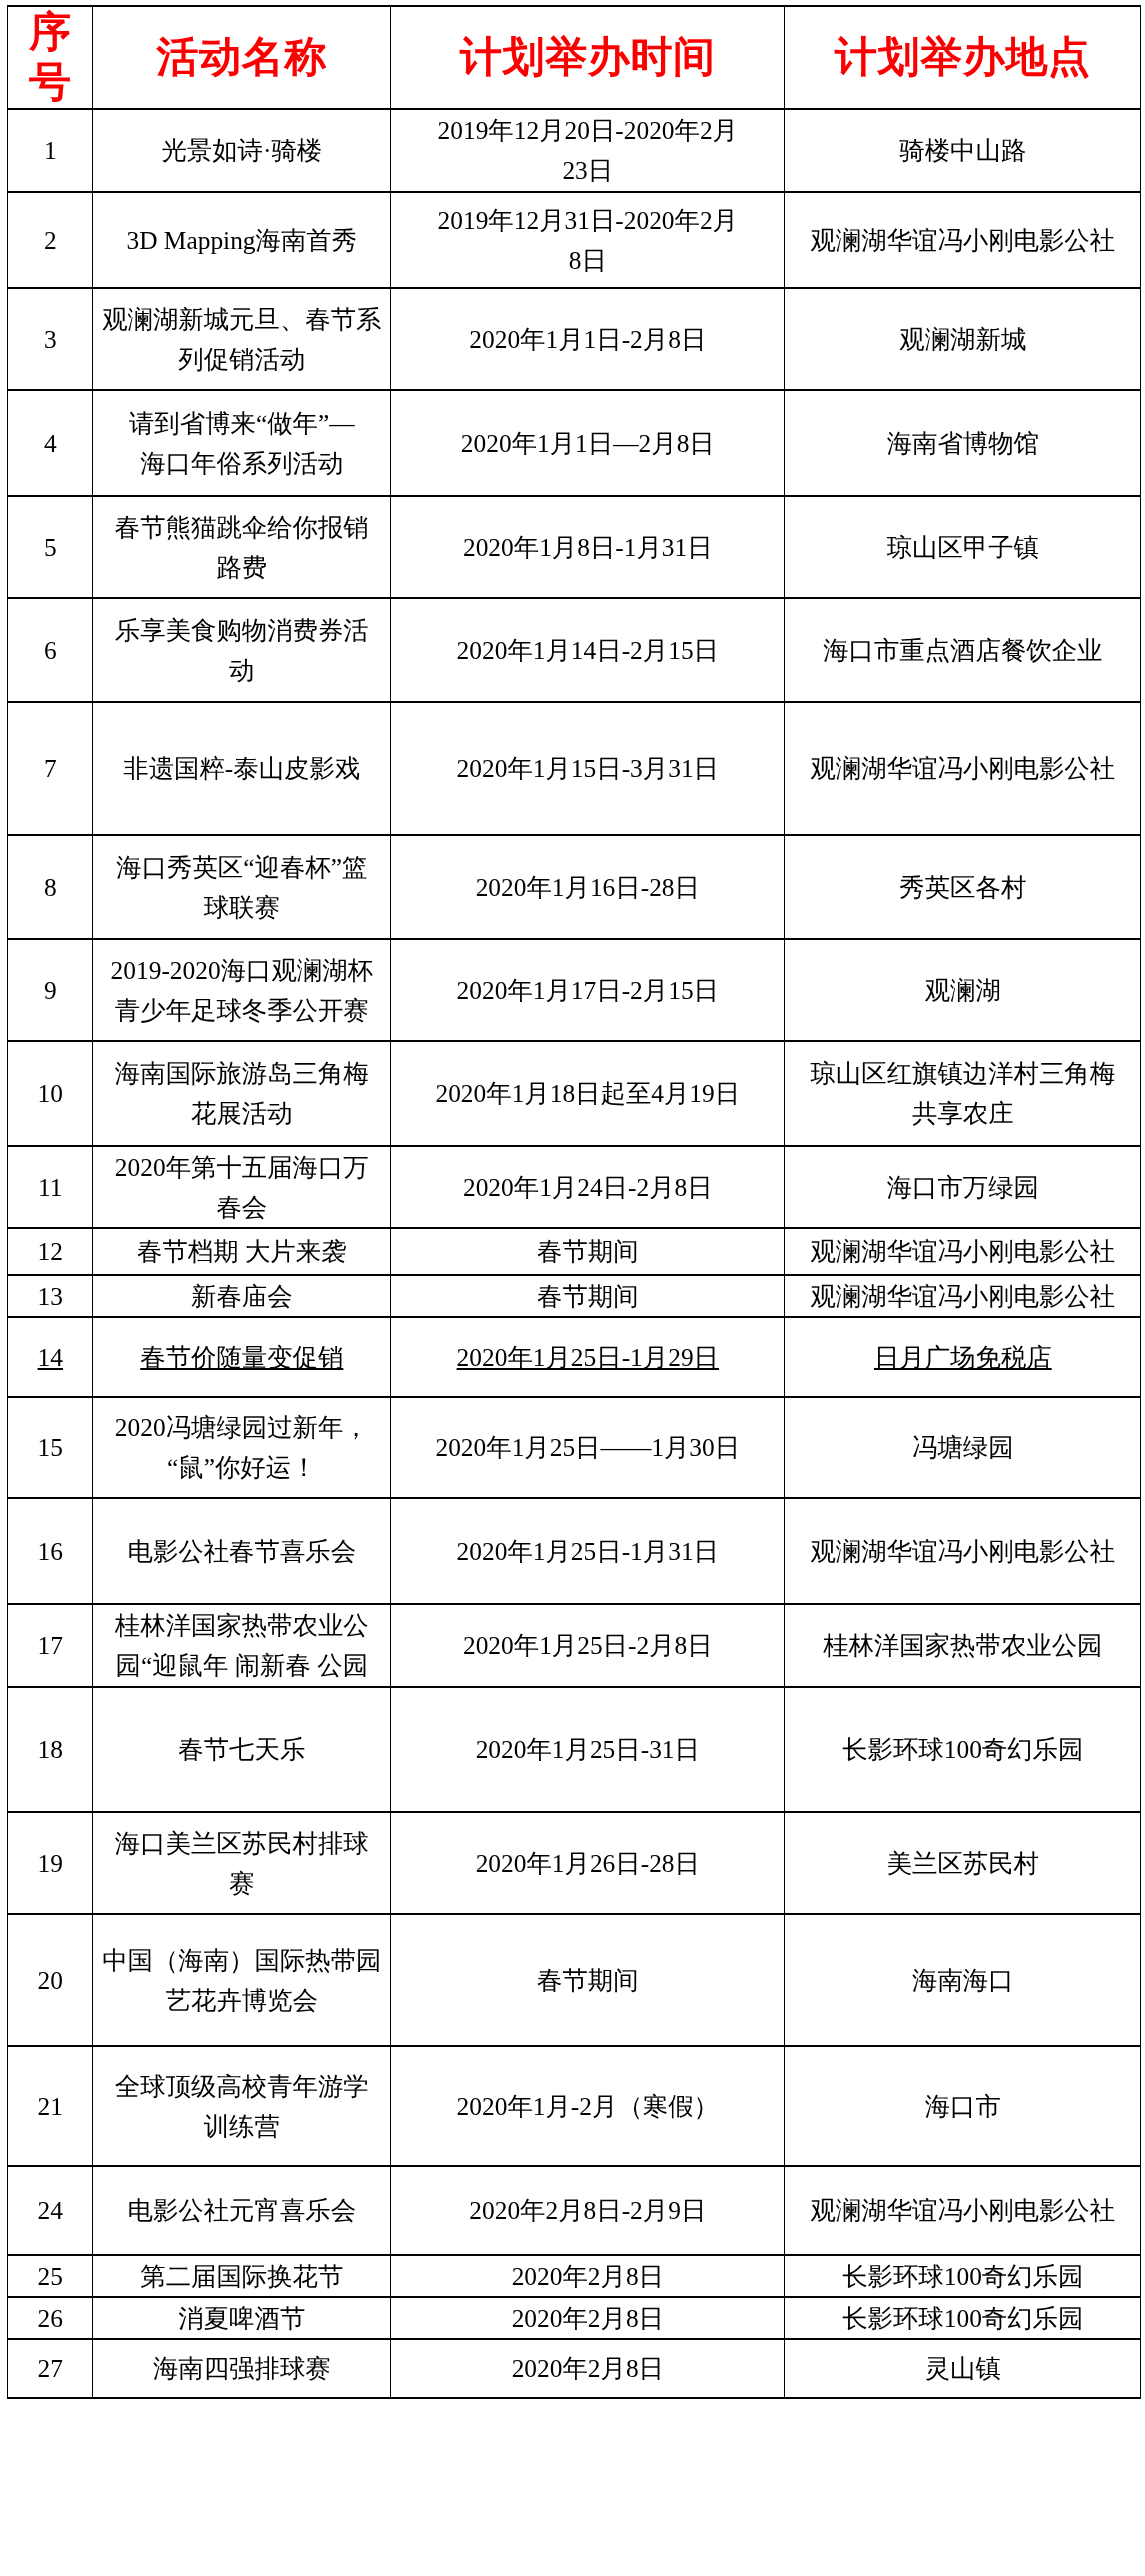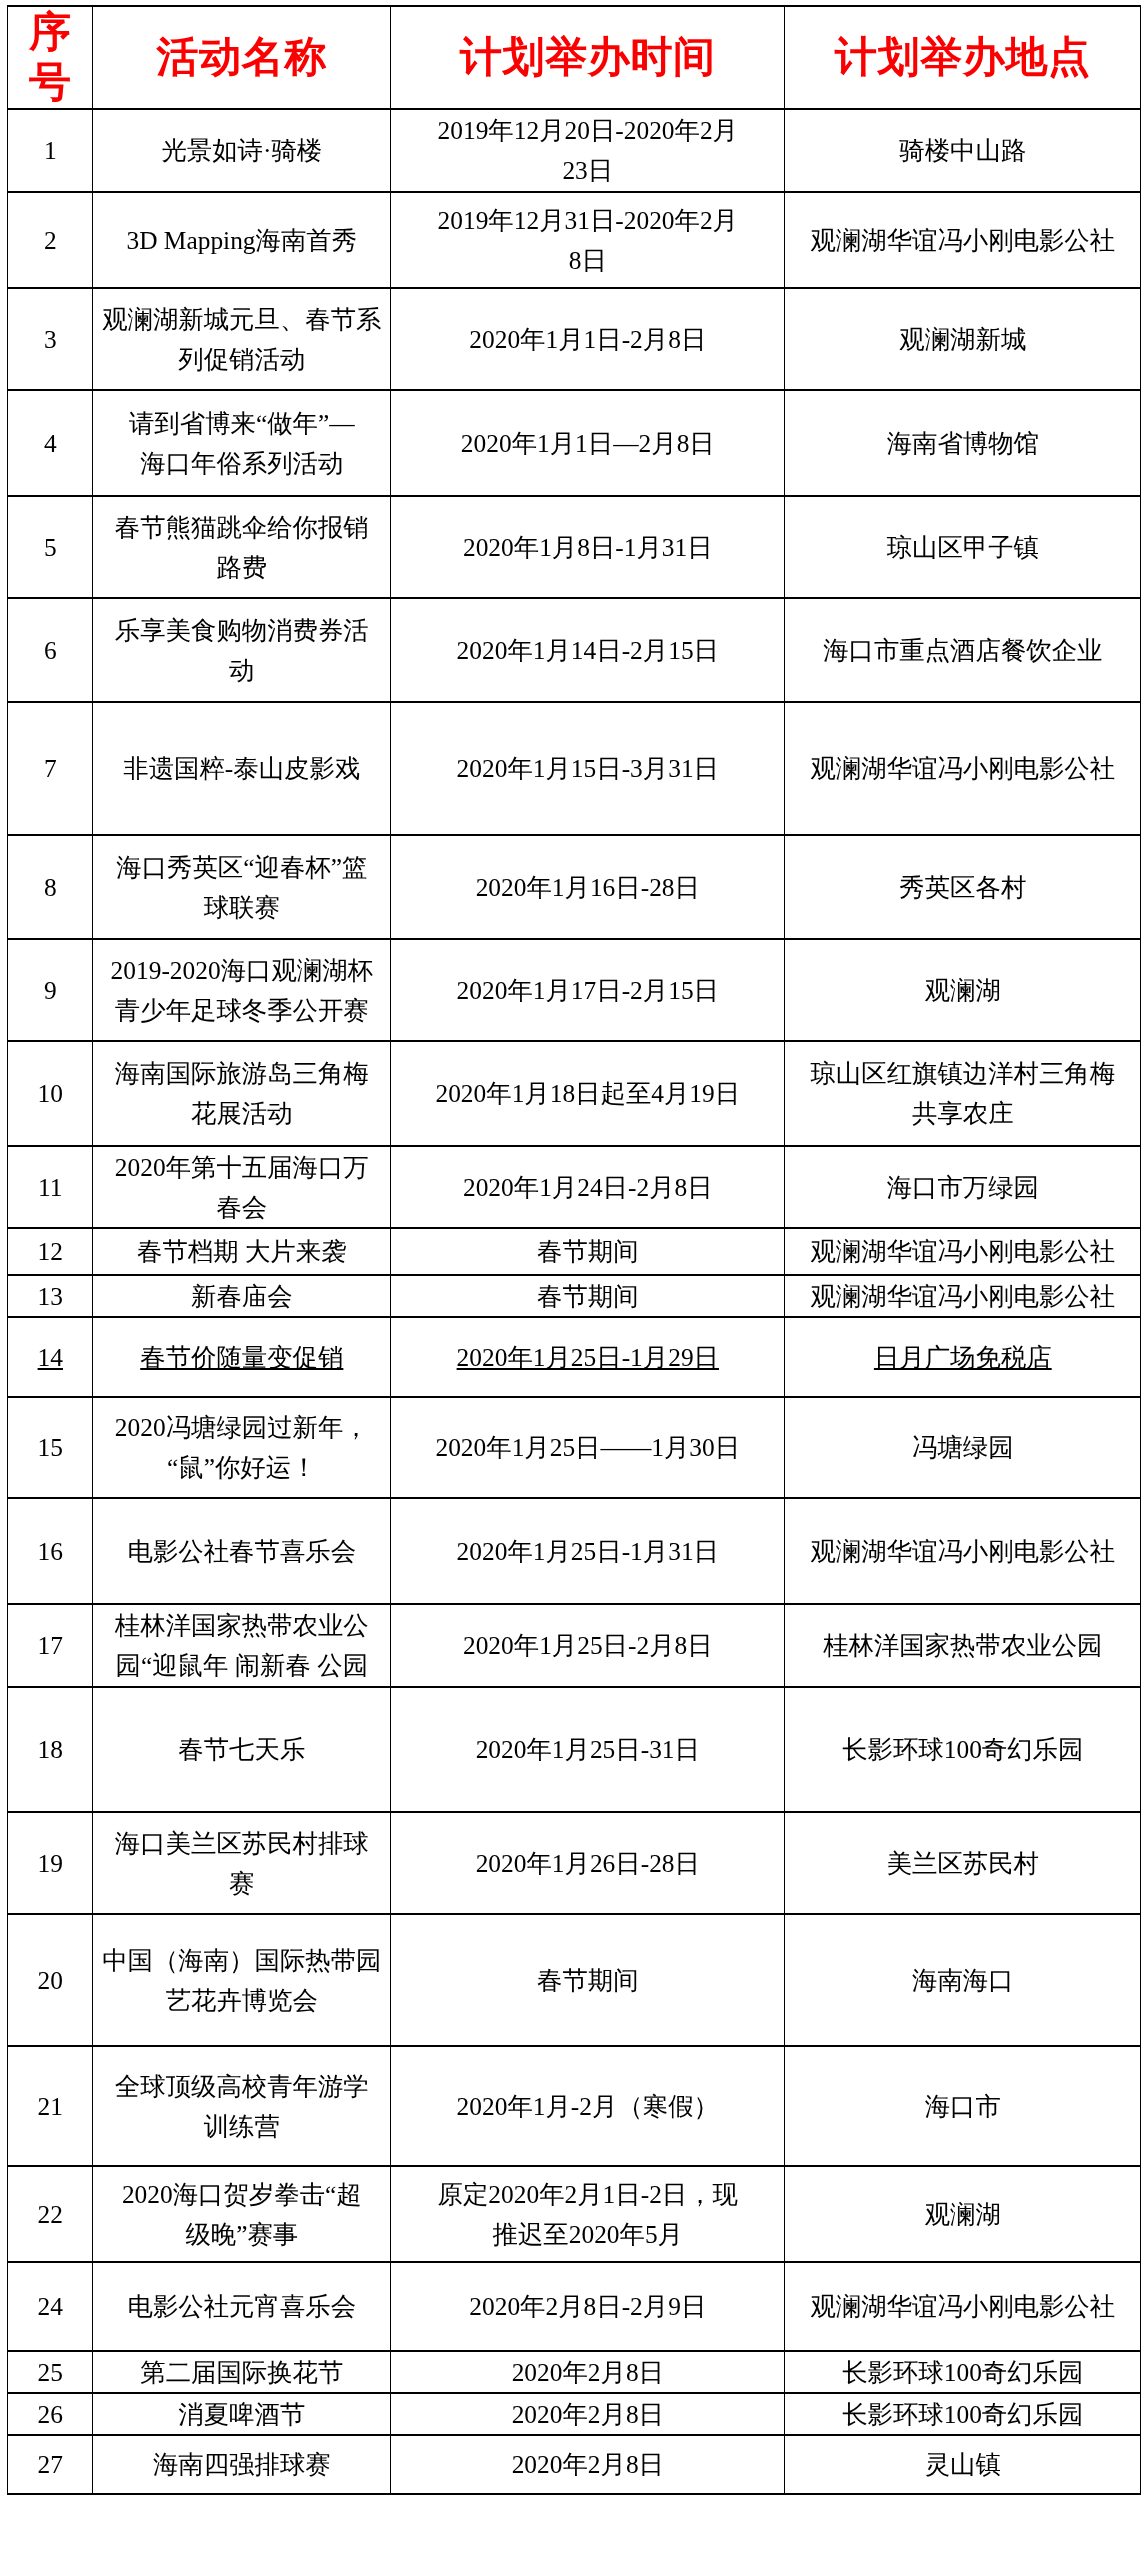--- a/index.html
+++ b/index.html
@@ -198,28 +198,20 @@
     <td class="c-time">春节期间</td>
     <td class="c-location">海南海口</td>
   </tr>
         <tr style="height: 120px;">
     <td class="c-index">21</td>
     <td class="c-name">全球顶级高校青年游学
 训练营</td>
     <td class="c-time">2020年1月-2月（寒假）</td>
     <td class="c-location">海口市</td>
   </tr>
-        <tr style="height: 96px;">
-    <td class="c-index">22</td>
-    <td class="c-name">2020海口贺岁拳击“超
-级晚”赛事</td>
-    <td class="c-time">原定2020年2月1日-2日，现
-推迟至2020年5月</td>
-    <td class="c-location">观澜湖</td>
-  </tr>
         <tr style="height: 89px;">
     <td class="c-index">24</td>
     <td class="c-name">电影公社元宵喜乐会</td>
     <td class="c-time">2020年2月8日-2月9日</td>
     <td class="c-location">观澜湖华谊冯小刚电影公社</td>
   </tr>
         <tr style="height: 41px;">
     <td class="c-index">25</td>
     <td class="c-name">第二届国际换花节</td>
     <td class="c-time">2020年2月8日</td>

